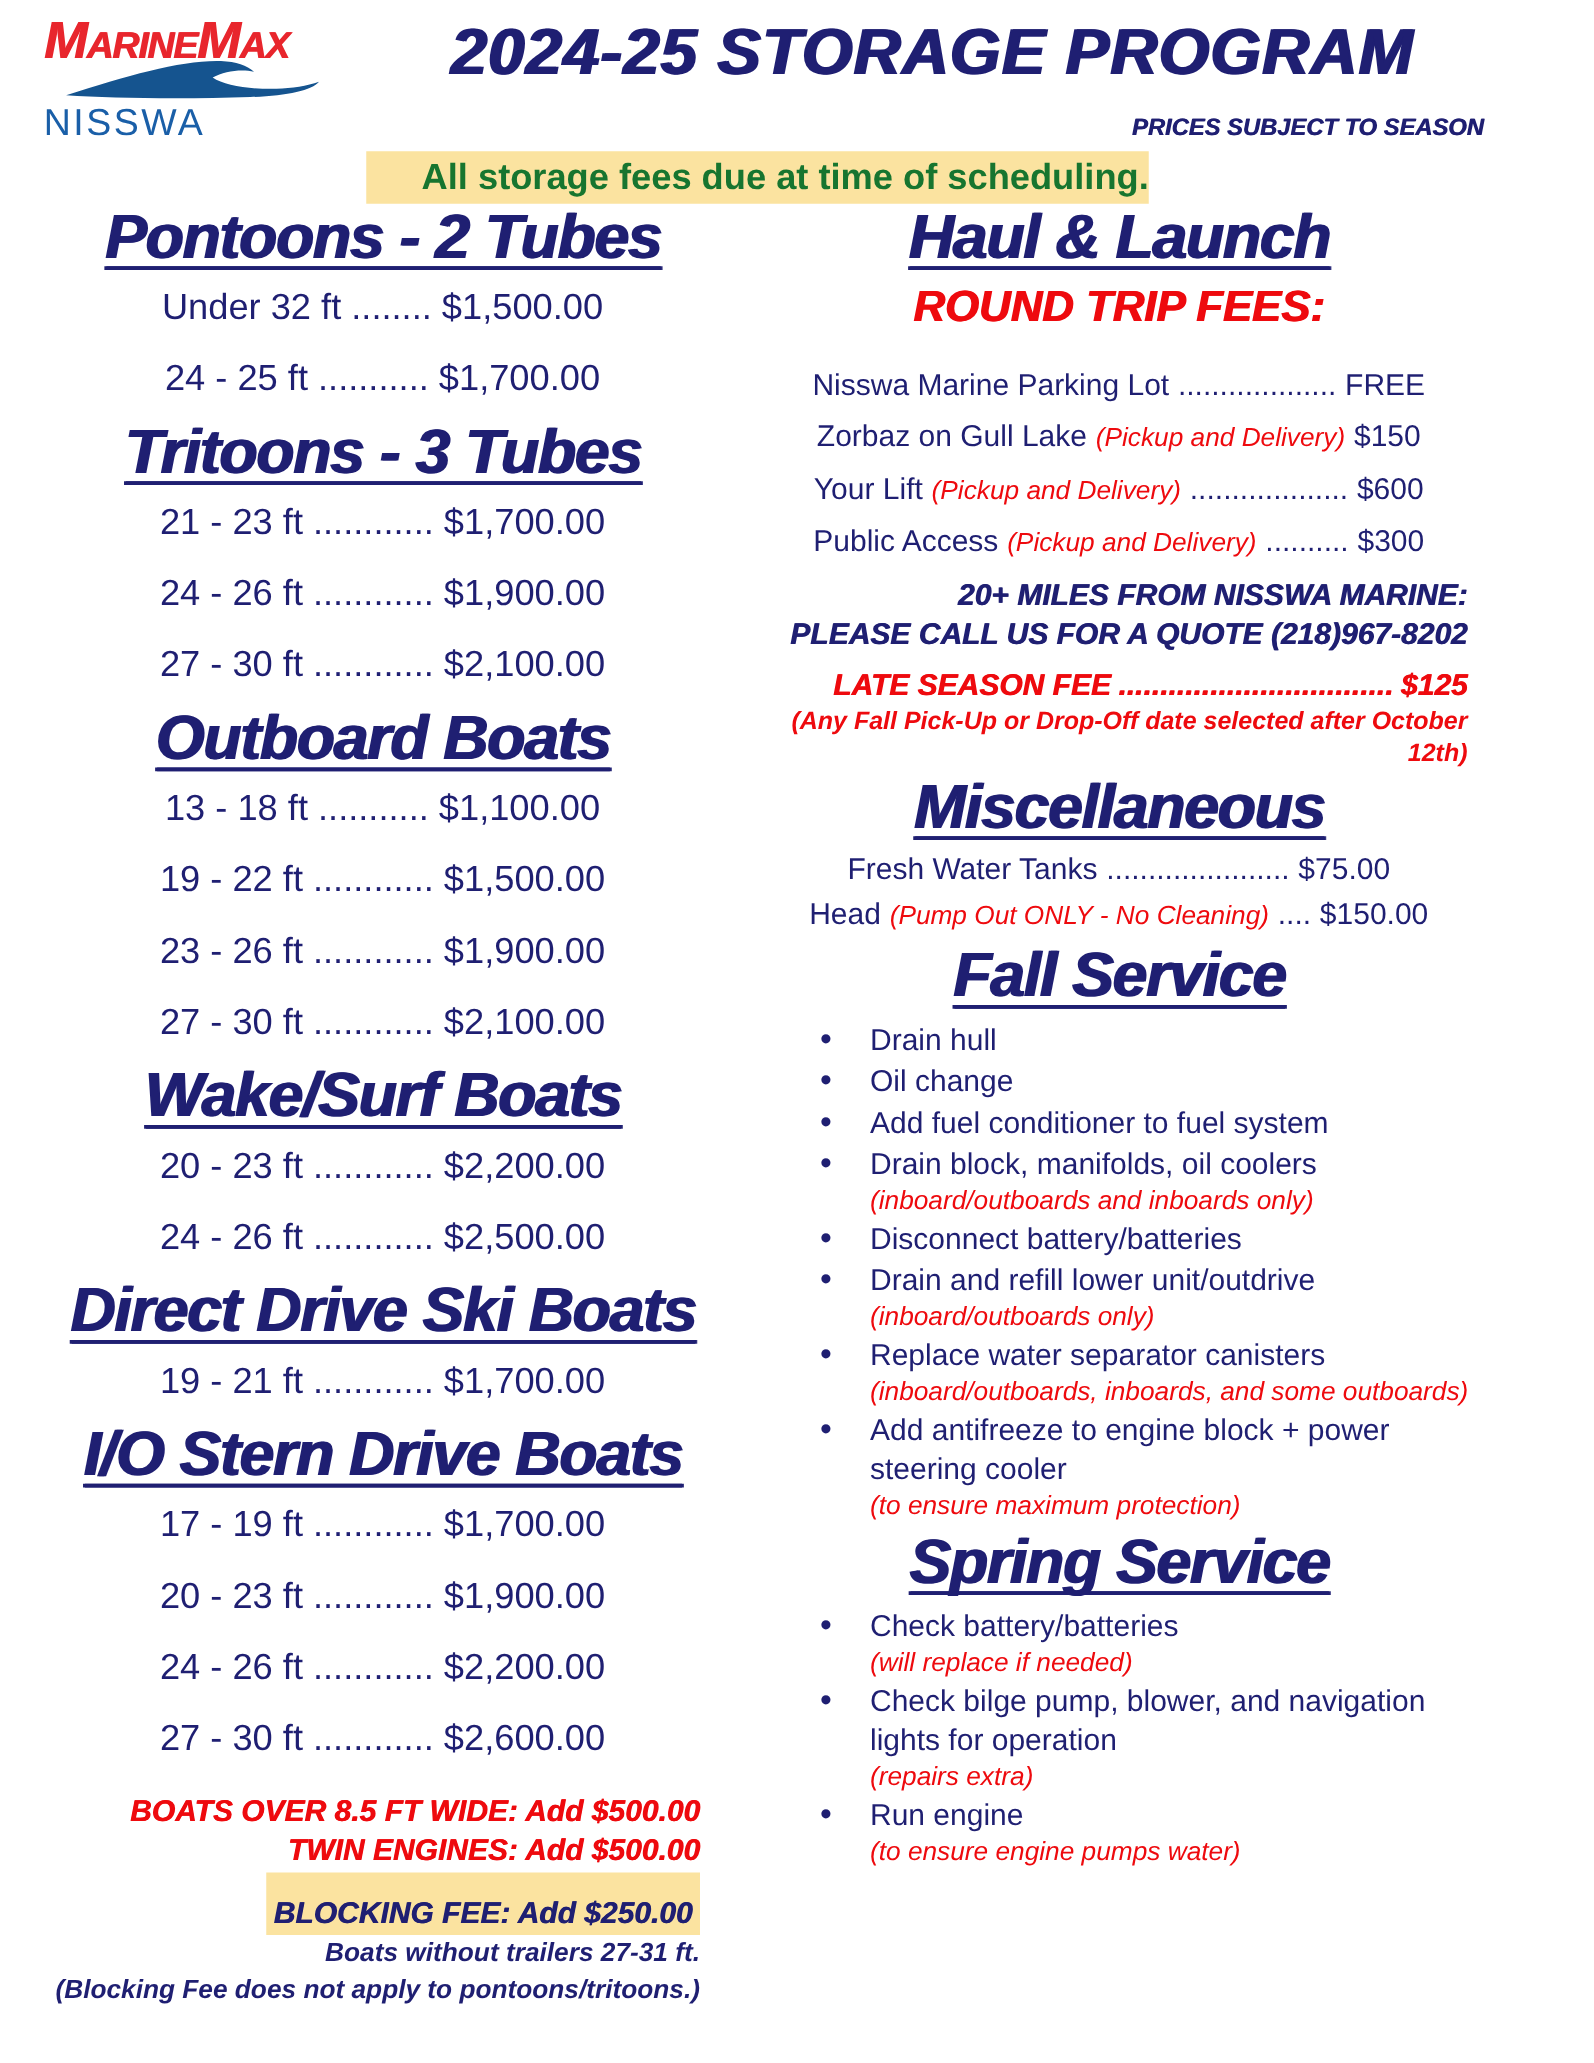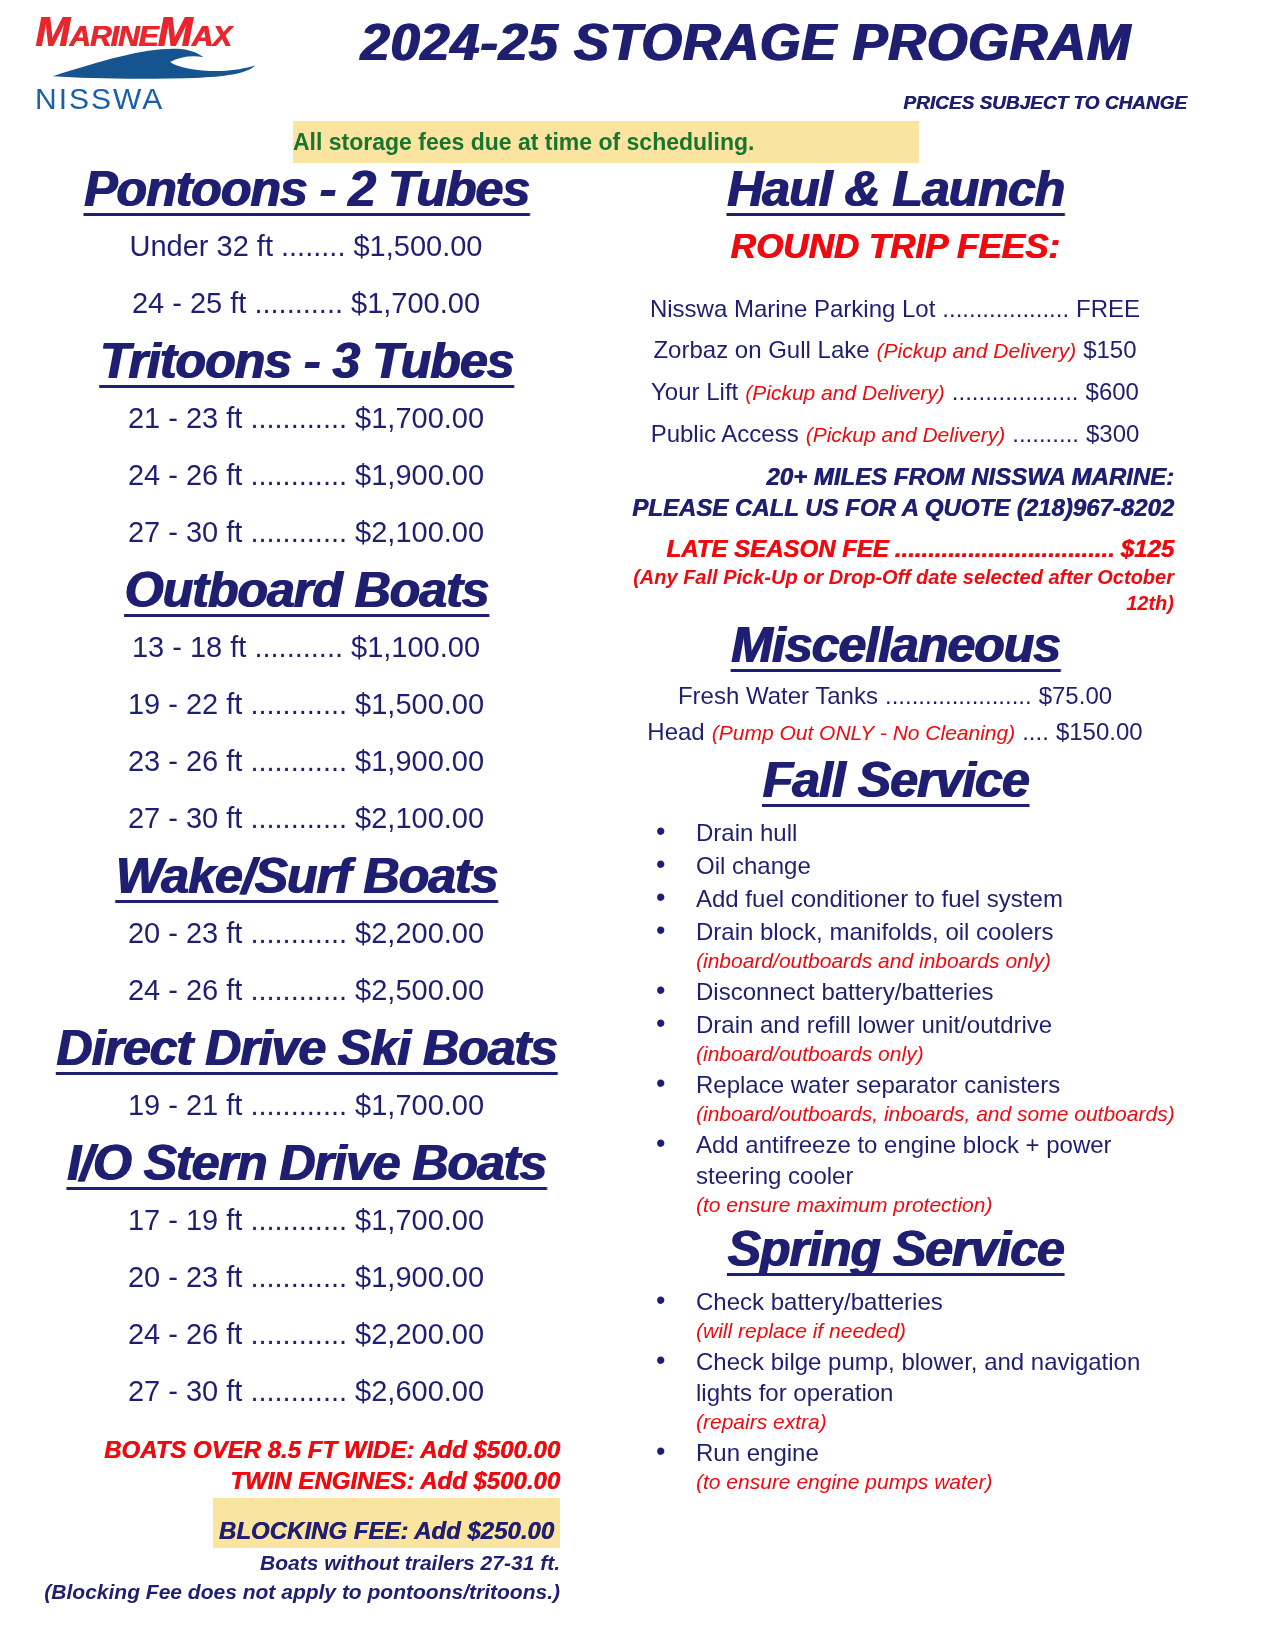--- a/index.html
+++ b/index.html
@@ -13,21 +13,21 @@
   .logo-text .big{font-size:42px;}
   .logo-wave{display:block;margin:-12px auto 0;}
   .logo-loc{font-size:30px;color:#1A5FA8;letter-spacing:2px;margin-top:0px;}
 
   .title{position:absolute;left:300px;top:12px;width:890px;text-align:center;
          font-size:52px;font-weight:bold;font-style:italic;letter-spacing:1px;
          white-space:nowrap;text-shadow:2px 0 currentColor;}
   .disclaimer{position:absolute;right:88px;top:92px;font-size:19px;font-weight:bold;
               font-style:italic;text-shadow:0.5px 0 currentColor;}
   .banner{position:absolute;left:293px;top:121px;width:626px;height:42px;background:#FBE3A0;}
-  .banner-text{font-size:23px;line-height:42px;font-weight:bold;color:#17752F;text-align:left;}
+  .banner-text{font-size:29px;line-height:42px;font-weight:bold;color:#17752F;text-align:right;}
 
   
   .col-left{position:absolute;left:20px;top:160px;width:572px;text-align:center;}
   .col-right{position:absolute;left:598px;top:160px;width:594px;text-align:center;}
 
   h2.sec{font-size:50px;line-height:58px;font-weight:bold;font-style:italic;margin:0;
          letter-spacing:-1px;text-decoration:underline;text-decoration-thickness:3px;
          text-underline-offset:7px;text-decoration-skip-ink:none;white-space:nowrap;
          text-shadow:1.5px 0 currentColor;}
 
@@ -78,21 +78,21 @@
     <div class="logo-text"><span class="big">M</span><span>ARINE</span><span class="big">M</span><span>AX</span></div>
     <svg class="logo-wave" width="208" height="38" viewBox="0 0 220 38">
       <path fill="#15548F" d="M2,33 C55,16 100,3 133,4 C146,4.5 155,8 161,13
         C150,10.5 136,12.5 126,18 C136,25 158,28 180,27.5 C193,27 206,25 216,21.5
         C210,29 188,33.5 158,34.5 C100,36.5 40,35.5 2,33 Z"></path>
     </svg>
     <div class="logo-loc">NISSWA</div>
   </div>
 
   <div class="title">2024-25 STORAGE PROGRAM</div>
-  <div class="disclaimer">PRICES SUBJECT TO CHANGE</div>
+  <div class="disclaimer">PRICES SUBJECT TO SEASON</div>
   <div class="banner">
     <div class="banner-text">All storage fees due at time of scheduling.</div>
   </div>
 
   <div class="col-left">
 
     <section>
       <h2 class="sec">Pontoons - 2 Tubes</h2>
       <div>
 

